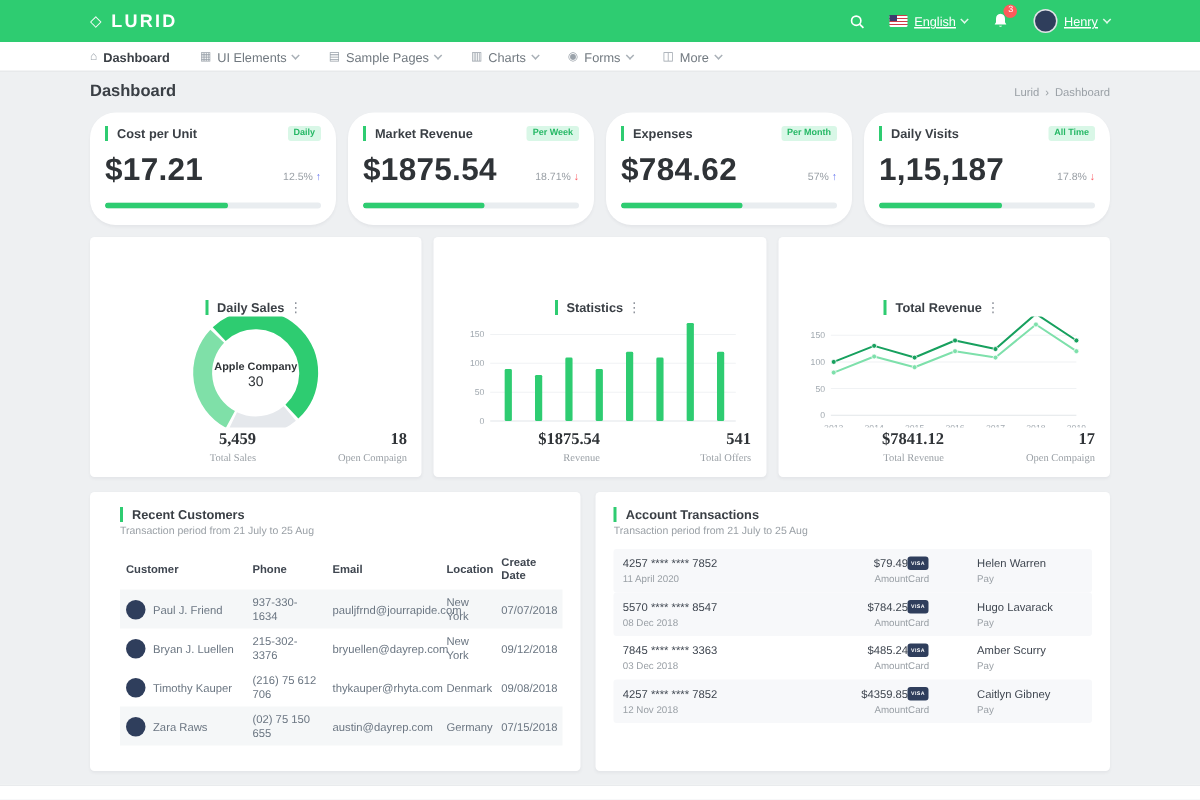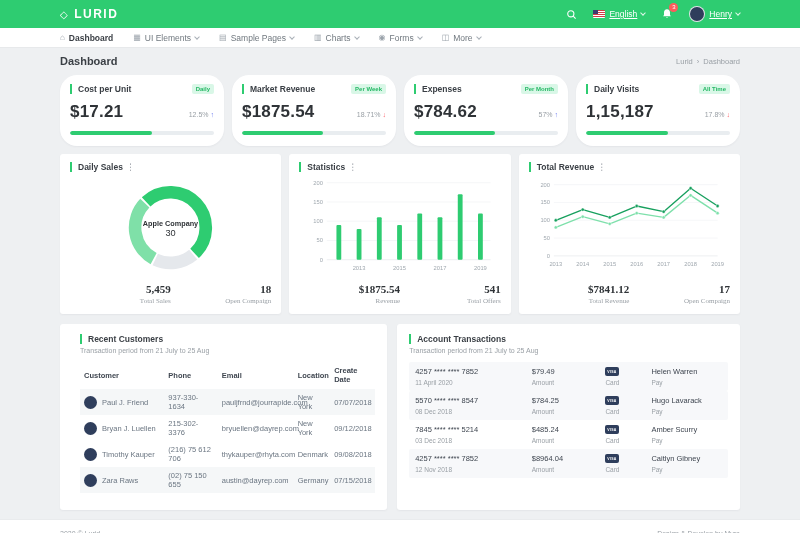--- a/index.html
+++ b/index.html
@@ -44,50 +44,50 @@
   .breadcrumb { font-size:7.5px; color:#9aa0a6; display:flex; gap:4px; align-items:center; }
   .breadcrumb .root { cursor:pointer; }
   .card { background:#fff; border-radius:3px; box-shadow:0 1px 2px rgba(60,70,80,.06); }
   .accent-title { font-size:8.5px; font-weight:bold; color:#3a3f45; border-left:2px solid #2ecc71; padding-left:6px; line-height:1.2; }
   
   .stats-row { display:flex; gap:8px; }
   .stat-card { flex:1; padding:9px 10px 11px;border-radius:17px; }
   .stat-head { display:flex; justify-content:space-between; align-items:center; }
   .badge { font-size:6px; font-weight:bold; padding:2px 4px; border-radius:2px; background:#d9f7e7; color:#25b865; }
   .stat-value-row { display:flex; justify-content:space-between; align-items:baseline; margin:8px 0 9px; }
-  .stat-value { font-size:17px; font-weight:bold; color:#2f3337; letter-spacing:.2px; }
+  .stat-value { font-size:21px; font-weight:bold; color:#2f3337; letter-spacing:.2px; }
   .stat-change { font-size:7px; color:#9aa0a6; }
   .arr-up { color:#6777ef; } .arr-down { color:#fb5d64; }
   .progress { height:4px; background:#e9edf0; border-radius:2px; overflow:hidden; }
   .progress-fill { height:100%; background:#2ecc71; border-radius:2px; }
   
   .charts-row { display:flex; gap:8px; margin-top:8px; }
   .chart-card { flex:1; height:160px; padding:8px 10px 9px; display:flex; flex-direction:column; }
-  .chart-head { display:flex; justify-content:flex-start; align-items:flex-start; }
+  .chart-head { display:flex; justify-content:center; align-items:flex-start;margin-top:34px; }
   .kebab { color:#8a8f98; font-size:9px; line-height:1; cursor:pointer; padding:1px 3px; }
   .chart-body { flex:1; display:flex; align-items:center; justify-content:center; overflow:hidden; }
   .chart-footer { display:flex; padding-top:2px; }
   .chart-stat { flex:1; text-align:right;font-family:Liberation Serif, serif; }
   .chart-stat-value { font-size:11px; font-weight:bold; color:#2f3337; }
   .chart-stat-label { font-size:7px; color:#9aa0a6; margin-top:2px; }
   
   .tables-row { display:flex; gap:10px; margin-top:10px; }
   .table-card { height:186px; padding:10px 12px; }
   .customers { width:332px;padding-left:20px; } .transactions { width:348px; }
   .card-subtitle { font-size:7px; color:#9aa0a6; margin:3px 0 8px; }
   table { width:100%; border-collapse:collapse; font-size:7.5px; table-layout:fixed; }
   th { text-align:left; color:#3f4650; font-weight:bold; padding:4px 4px 5px; }
   td { padding:4px; color:#6b7682; }
   tr.odd td { background:#f5f7f8; }
   .cust-cell { display:flex; align-items:center; gap:5px; }
   .avatar-sm { width:13px; height:13px; border-radius:50%; background:#2f3e5c; flex:0 0 auto; }
   
   .tx-row { display:flex; padding:5px 6px; border-radius:2px; }
   .tx-row.odd { background:#f7f8fa; }
-  .tx-c1 { width:38%; } .tx-c2 { width:24%; } .tx-c3 { width:15%; } .tx-c4 { width:23%; }
+  .tx-c1 { width:38%; } .tx-c2 { width:24%;text-align:right; } .tx-c3 { width:15%; } .tx-c4 { width:23%; }
   .tx-main { font-size:7.5px; color:#3f4650; }
   .tx-sub { font-size:6.5px; color:#9aa0a6; margin-top:3px; }
   .visa-chip { width:14px; height:9px; background:#2f3e5c; border-radius:2px; display:flex; align-items:center; justify-content:center; }
   .visa-chip span { color:#fff; font-size:6px; font-weight:bold; transform:scale(.58); letter-spacing:.5px; }
   
   .footer { height:27px; margin-top:9px; background:#fff; border-top:1px solid #e9ebed;
     display:flex; align-items:center; justify-content:space-between; padding:0 60px;
     font-size:7px; color:#9aa0a6; }
 </style>
 </head>
@@ -452,21 +452,21 @@
               </div>
               <div class="tx-sub">Card</div>
             </div>
             <div class="tx-c4">
               <div class="tx-main">Hugo Lavarack</div>
               <div class="tx-sub">Pay</div>
             </div>
           </div>
           <div class="tx-row">
             <div class="tx-c1">
-              <div class="tx-main">7845 **** **** 5214</div>
+              <div class="tx-main">7845 **** **** 3363</div>
               <div class="tx-sub">03 Dec 2018</div>
             </div>
             <div class="tx-c2">
               <div class="tx-main">$485.24</div>
               <div class="tx-sub">Amount</div>
             </div>
             <div class="tx-c3">
               <div class="visa-chip">
                 <span>VISA</span>
               </div>
@@ -476,21 +476,21 @@
               <div class="tx-main">Amber Scurry</div>
               <div class="tx-sub">Pay</div>
             </div>
           </div>
           <div class="tx-row odd">
             <div class="tx-c1">
               <div class="tx-main">4257 **** **** 7852</div>
               <div class="tx-sub">12 Nov 2018</div>
             </div>
             <div class="tx-c2">
-              <div class="tx-main">$8964.04</div>
+              <div class="tx-main">$4359.85</div>
               <div class="tx-sub">Amount</div>
             </div>
             <div class="tx-c3">
               <div class="visa-chip">
                 <span>VISA</span>
               </div>
               <div class="tx-sub">Card</div>
             </div>
             <div class="tx-c4">
               <div class="tx-main">Caitlyn Gibney</div>

